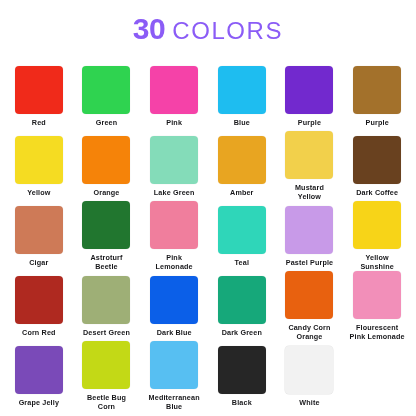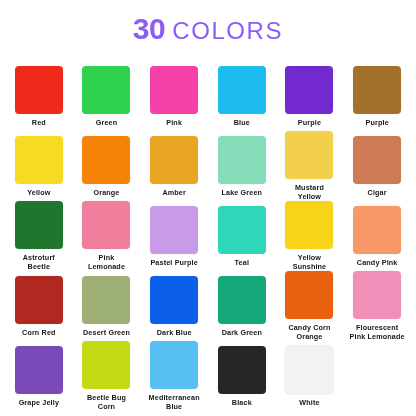--- a/index.html
+++ b/index.html
@@ -120,64 +120,64 @@
       </div>
       <div class="cell">
         <div class="swatch" style="background: rgb(245, 220, 34);"></div>
         <div class="label">Yellow</div>
       </div>
       <div class="cell">
         <div class="swatch" style="background: rgb(245, 131, 9);"></div>
         <div class="label">Orange</div>
       </div>
       <div class="cell">
+        <div class="swatch" style="background: rgb(132, 220, 185);"></div>
+        <div class="label">Lake Green</div>
+      </div>
+      <div class="cell">
         <div class="swatch" style="background: rgb(232, 165, 33);"></div>
         <div class="label">Amber</div>
-      </div>
-      <div class="cell">
-        <div class="swatch" style="background: rgb(132, 220, 185);"></div>
-        <div class="label">Lake Green</div>
       </div>
       <div class="cell">
         <div class="swatch" style="background: rgb(242, 208, 75);"></div>
         <div class="label">Mustard
 Yellow</div>
       </div>
       <div class="cell">
+        <div class="swatch" style="background: rgb(105, 65, 31);"></div>
+        <div class="label">Dark Coffee</div>
+      </div>
+      <div class="cell">
         <div class="swatch" style="background: rgb(206, 122, 87);"></div>
         <div class="label">Cigar</div>
       </div>
       <div class="cell">
         <div class="swatch" style="background: rgb(33, 118, 47);"></div>
         <div class="label">Astroturf
 Beetle</div>
       </div>
       <div class="cell">
         <div class="swatch" style="background: rgb(240, 126, 157);"></div>
         <div class="label">Pink
 Lemonade</div>
       </div>
       <div class="cell">
+        <div class="swatch" style="background: rgb(47, 214, 185);"></div>
+        <div class="label">Teal</div>
+      </div>
+      <div class="cell">
         <div class="swatch" style="background: rgb(200, 154, 232);"></div>
         <div class="label">Pastel Purple</div>
-      </div>
-      <div class="cell">
-        <div class="swatch" style="background: rgb(47, 214, 185);"></div>
-        <div class="label">Teal</div>
       </div>
       <div class="cell">
         <div class="swatch" style="background: rgb(247, 212, 24);"></div>
         <div class="label">Yellow
 Sunshine</div>
       </div>
       <div class="cell">
-        <div class="swatch" style="background: rgb(249, 153, 106);"></div>
-        <div class="label">Candy Pink</div>
-      </div>
-      <div class="cell">
         <div class="swatch" style="background: rgb(175, 41, 32);"></div>
         <div class="label">Corn Red</div>
       </div>
       <div class="cell">
         <div class="swatch" style="background: rgb(158, 175, 118);"></div>
         <div class="label">Desert Green</div>
       </div>
       <div class="cell">
         <div class="swatch" style="background: rgb(11, 95, 232);"></div>
         <div class="label">Dark Blue</div>

